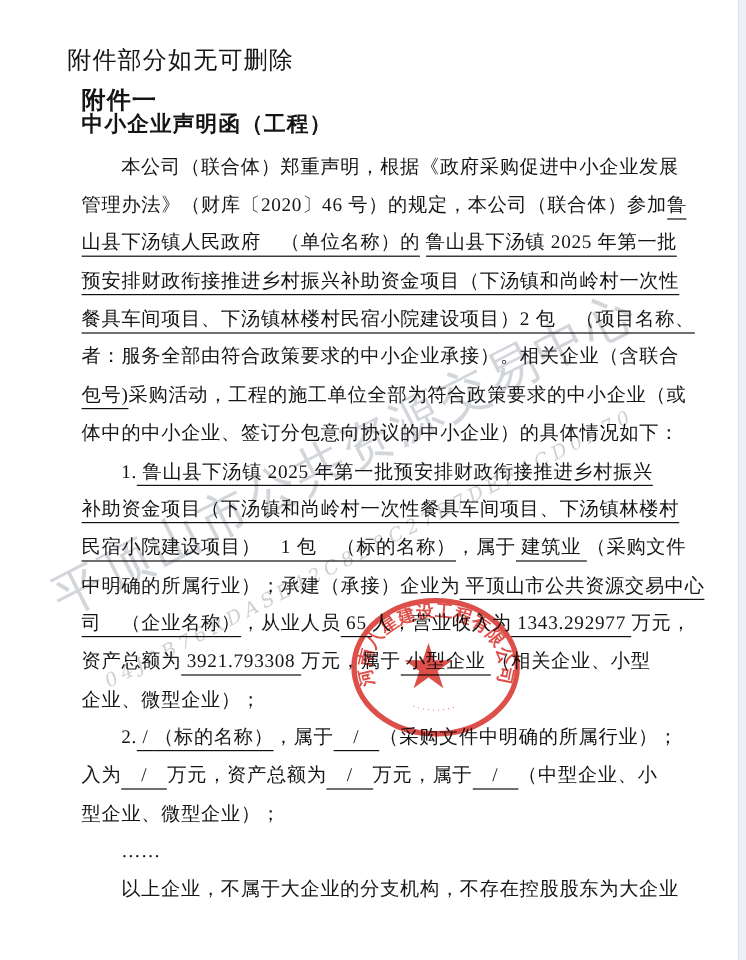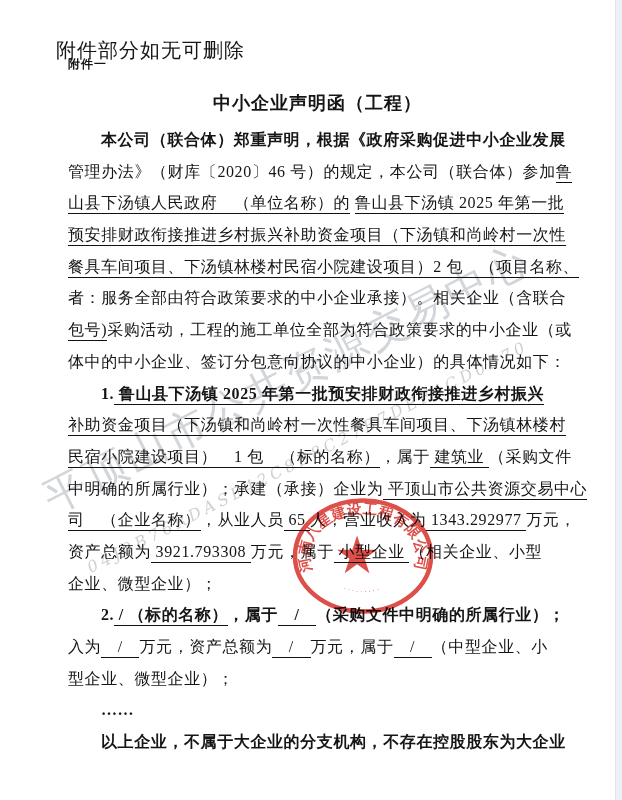--- a/index.html
+++ b/index.html
@@ -2,27 +2,27 @@
 <html><head>
 <meta charset="utf-8">
 <style>
   html,body{margin:0;padding:0;background:#ffffff;}
   .page{
     position:relative;width:622px;height:800px;background:#ffffff;overflow:hidden;
     font-family:"Liberation Serif","DejaVu Serif",serif;color:#151515;
   }
   
   .note{position:absolute;left:56px;top:37px;font-size:20px;letter-spacing:1px;z-index:3;}
-  .attach{position:absolute;left:68px;top:56px;font-size:12px;font-weight:bold;letter-spacing:1px;z-index:3;}
-  .title{position:absolute;left:68px;top:91px;width:499px;text-align:center;
+  .attach{position:absolute;left:68px;top:70px;font-size:20px;font-weight:bold;letter-spacing:1px;z-index:3;}
+  .title{position:absolute;left:68px;top:91px;width:499px;
          font-size:18px;font-weight:bold;letter-spacing:1px;z-index:3;}
   
   .doc-body{position:absolute;left:68px;top:124px;width:502px;z-index:3;}
   .line{height:31.7px;line-height:31.7px;font-size:16px;letter-spacing:0.6px;white-space:pre;}
-  .line.indent{padding-left:33px;font-weight:bold;}
+  .line.indent{padding-left:33px;}
   .seg{white-space:pre;}
   .seg.u{border-bottom:1px solid #111;padding-bottom:2px;}
   
   .wm{position:absolute;z-index:1;color:rgba(148,156,166,0.42);pointer-events:none;white-space:nowrap;}
   .wm-text{left:34px;top:476px;font-size:42px;letter-spacing:3px;
            font-family:"DejaVu Sans","Liberation Sans",sans-serif;
            transform:rotate(-27deg);transform-origin:0 0;}
   .wm-code{left:84px;top:560px;font-size:16px;letter-spacing:4px;font-style:italic;
            font-family:"DejaVu Serif","Liberation Serif",serif;color:rgba(148,156,166,0.48);
            transform:rotate(-27deg);transform-origin:0 0;}

